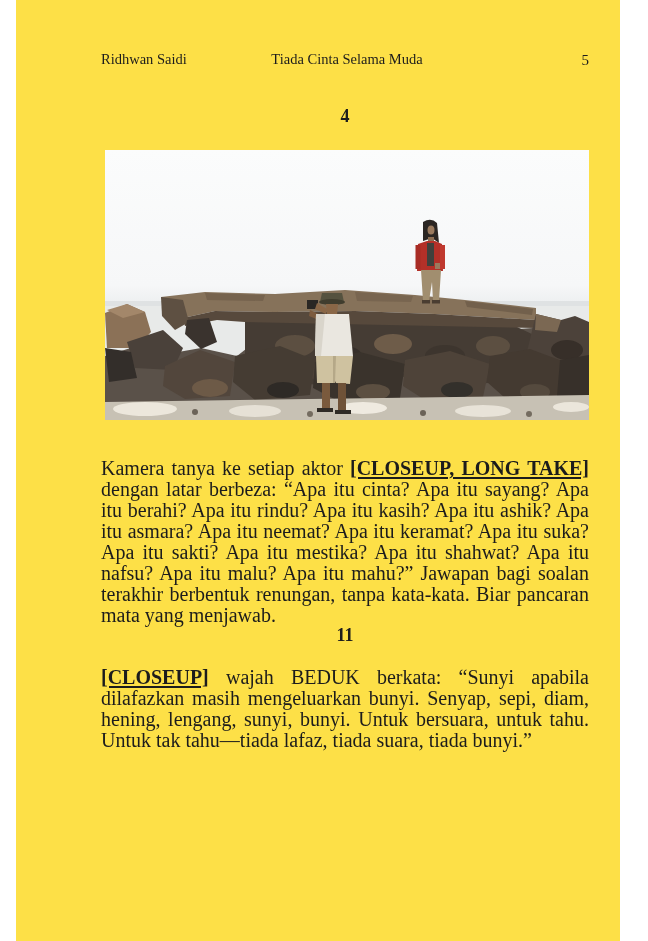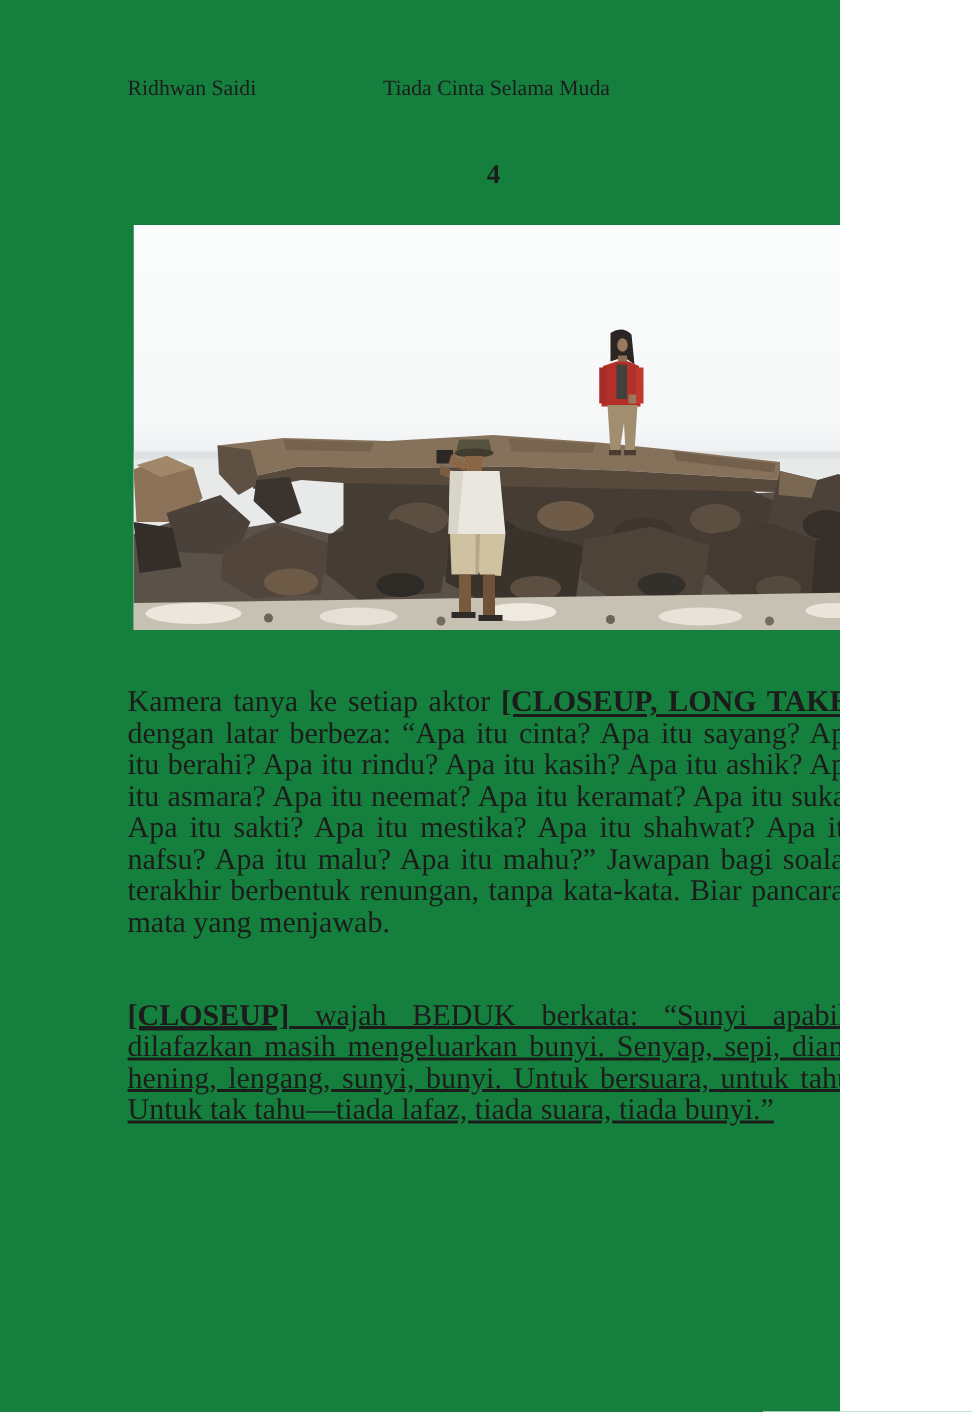--- a/index.html
+++ b/index.html
@@ -1,23 +1,24 @@
 <!DOCTYPE html>
 <html><head>
 <meta charset="utf-8">
 <style>
   html, body { margin: 0; padding: 0; background: #ffffff; }
   .page {
     position: relative;
-    width: 560px;
+    width: 604px;
     height: 941px;
-    background: #15803d;
+    background: #fde047;
     font-family: "Liberation Serif", serif;
     color: #1c1c1c;
     overflow: hidden;
+    margin-left: 16px;
   }
   .running-header {
     position: absolute;
     top: 51px;
     left: 85px;
     width: 488px;
     font-size: 14.5px;
     line-height: 17px;
   }
   .running-header .author { position: absolute; left: 0; top: 0; }
@@ -48,21 +49,21 @@
   .body-para {
     position: absolute;
     left: 85px;
     width: 488px;
     font-size: 20px;
     line-height: 21px;
     text-align: justify;
     text-justify: inter-word;
   }
   .para-1 { top: 438px; }
-  .para-2 { top: 647px; text-decoration: underline; }
+  .para-2 { top: 647px; }
   .shot-marker {
     font-weight: bold;
     text-decoration: underline;
     text-underline-offset: 2px;
   }
 </style>
 </head>
 <body>
 
 <div class="page">
@@ -187,16 +188,17 @@
         <rect x="217" y="233" width="8" height="26" fill="#7a5a3d"></rect>
         <rect x="233" y="233" width="8" height="28" fill="#6f5238"></rect>
         <path d="M212,258 L228,258 L228,262 L212,262 Z" fill="#2f2b26"></path>
         <path d="M230,260 L246,260 L246,264 L230,264 Z" fill="#2f2b26"></path>
       </g>
     </svg>
   </div>
 
   <p class="body-para para-1"><span>Kamera tanya ke setiap aktor </span><span class="shot-marker">[CLOSEUP, LONG TAKE]</span><span> dengan latar berbeza: “Apa itu cinta? Apa itu sayang? Apa itu berahi? Apa itu rindu? Apa itu kasih? Apa itu ashik? Apa itu asmara? Apa itu neemat? Apa itu keramat? Apa itu suka? Apa itu sakti? Apa itu mestika? Apa itu shahwat? Apa itu nafsu? Apa itu malu? Apa itu mahu?” Jawapan bagi soalan terakhir berbentuk renungan, tanpa kata-kata. Biar pancaran mata yang menjawab.</span></p>
 
+  <div class="scene-heading heading-11">11</div>
 
   <p class="body-para para-2"><span></span><span class="shot-marker">[CLOSEUP]</span><span> wajah BEDUK berkata: “Sunyi apabila dilafazkan masih mengeluarkan bunyi. Senyap, sepi, diam, hening, lengang, sunyi, bunyi. Untuk bersuara, untuk tahu. Untuk tak tahu—tiada lafaz, tiada suara, tiada bunyi.”</span></p>
 
 </div>
 
 </body></html>

